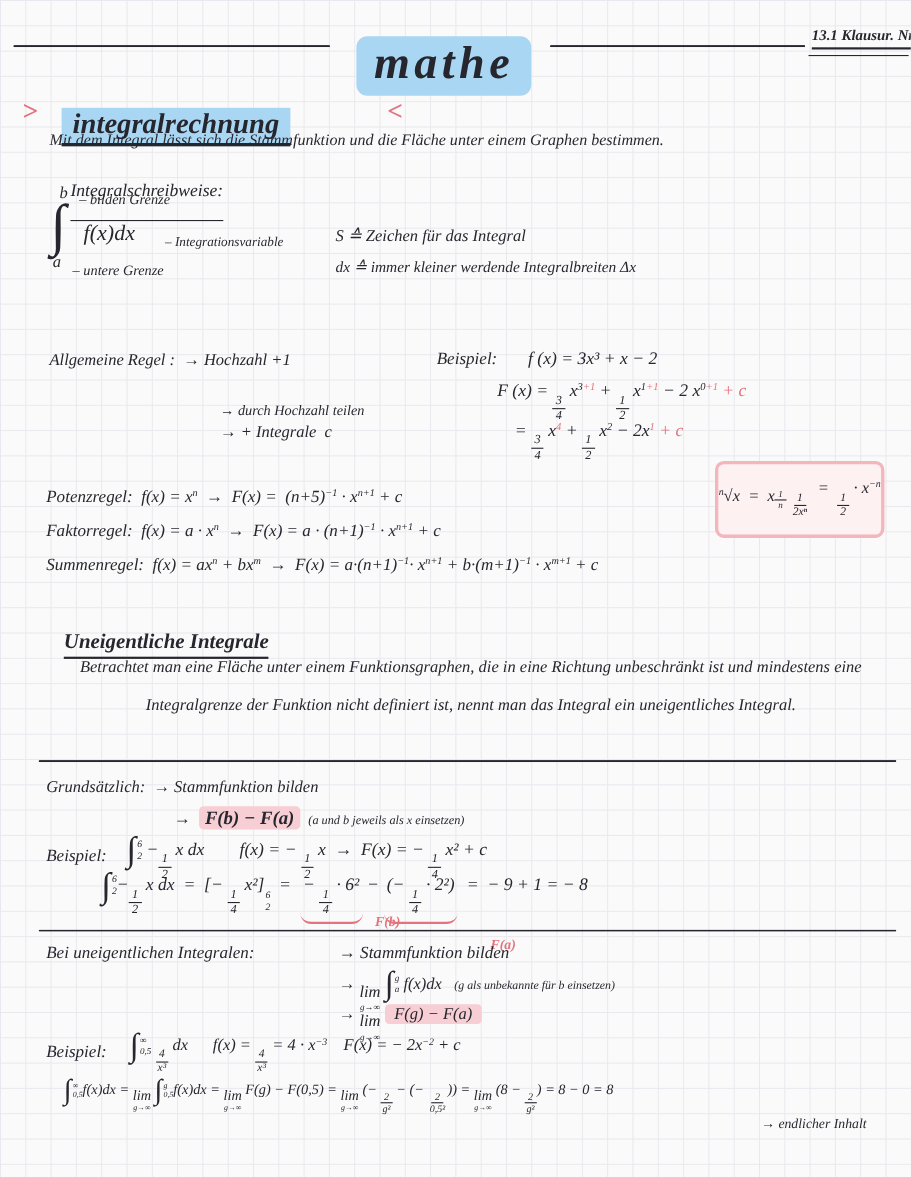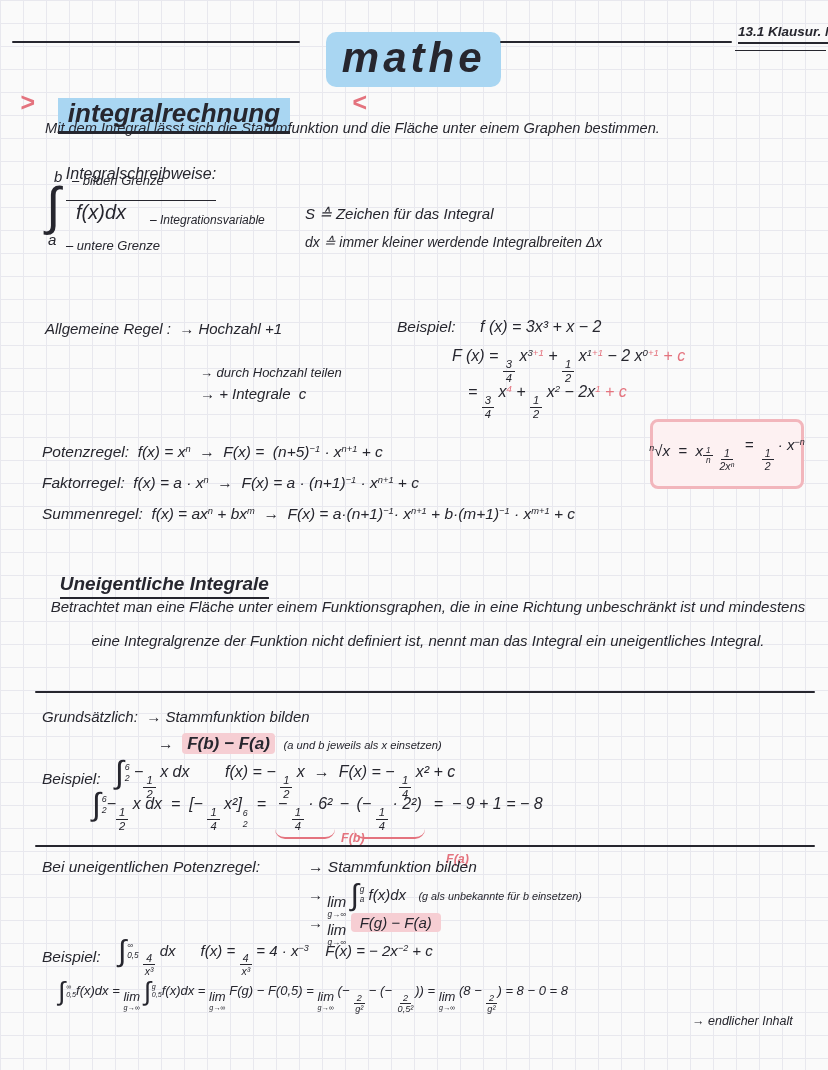--- a/index.html
+++ b/index.html
@@ -1,20 +1,20 @@
 <!DOCTYPE html>
 <html style="--ink: #26262e; --red: #e4737e; --pink-hl: #f6ced3; --box-border: #f2b6bc; --box-bg: #fdf1f2; --blue-hl: #a9d6f2; --grid: #e8e8ee; --paper: #fafafa;"><head>
 <meta charset="utf-8">
 <style>
   html,body{margin:0;padding:0;}
   #page{
     position:relative;
     width:828px;height:1070px;
     overflow:hidden;
-    font-family:Liberation Sans, sans-serif;
+    font-family:Liberation Serif, serif;
     font-style:italic;
     color:var(--ink,#26262e);
     background-color:var(--paper,#fafafa);
     background-image:
       linear-gradient(var(--grid,#e8e8ee) 1px,transparent 1px),
       linear-gradient(90deg,var(--grid,#e8e8ee) 1px,transparent 1px);
     background-size:23px 23px;
   }
   .abs{position:absolute;white-space:pre;}
   .wrap{white-space:normal;}
@@ -123,21 +123,21 @@
   <div class="abs" style="left:158px;top:734px;font-size:15.5px;"><span>→  </span><span class="hl strong"><span>F(b) − F(a)</span></span><span>  </span><span class="small">(a und b jeweils als x einsetzen)</span></div>
 
   <div class="abs" style="left:42px;top:770px;font-size:15.5px;">Beispiel:</div>
   <div class="abs" style="left:115px;top:759px;font-size:16px;"><span class="int"><span class="isym">∫</span><span class="ilim"><span class="iu">6</span><span class="il">2</span></span></span><span> −</span><span class="frac"><span class="fn">1</span><span class="fd">2</span></span><span> x dx        f(x) = − </span><span class="frac"><span class="fn">1</span><span class="fd">2</span></span><span> x  →  F(x) = − </span><span class="frac"><span class="fn">1</span><span class="fd">4</span></span><span> x² + c</span></div>
   <div class="abs" style="left:92px;top:791px;font-size:16px;"><span class="int"><span class="isym">∫</span><span class="ilim"><span class="iu">6</span><span class="il">2</span></span></span><span>−</span><span class="frac"><span class="fn">1</span><span class="fd">2</span></span><span> x dx  =  [− </span><span class="frac"><span class="fn">1</span><span class="fd">4</span></span><span> x²]</span><span class="ilim solo"><span class="iu">6</span><span class="il">2</span></span><span>  =  </span><span class="ubrace"><span>− </span><span class="frac"><span class="fn">1</span><span class="fd">4</span></span><span> · 6²</span></span><span> − </span><span class="ubrace"><span>(− </span><span class="frac"><span class="fn">1</span><span class="fd">4</span></span><span> · 2²)</span></span><span>  =  − 9 + 1 = − 8</span></div>
   <div class="abs pink-label" style="left:341px;top:831px;">F(b)</div>
   <div class="abs pink-label" style="left:446px;top:831px;margin-top:21px;">F(a)</div>
 
   <div class="rule" style="left:35px;top:845px;width:780px;"></div>
 
-  <div class="abs" style="left:42px;top:858px;font-size:15.5px;">Bei uneigentlichen Potenzregel:</div>
+  <div class="abs" style="left:42px;top:858px;font-size:15.5px;">Bei uneigentlichen Integralen:</div>
   <div class="abs" style="left:308px;top:858px;font-size:15.5px;">→ Stammfunktion bilden</div>
   <div class="abs" style="left:308px;top:882px;font-size:15px;"><span>→ </span><span class="limop"><span>lim</span><span class="lb">g→∞</span></span><span> </span><span class="int"><span class="isym">∫</span><span class="ilim"><span class="iu">g</span><span class="il">a</span></span></span><span> f(x)dx   </span><span class="small">(g als unbekannte für b einsetzen)</span></div>
   <div class="abs" style="left:308px;top:914px;font-size:15px;"><span>→ </span><span class="limop"><span>lim</span><span class="lb">g→∞</span></span><span> </span><span class="hl"><span> F(g) − F(a) </span></span></div>
 
   <div class="abs" style="left:42px;top:948px;font-size:15.5px;">Beispiel:</div>
   <div class="abs" style="left:118px;top:938px;font-size:15px;"><span class="int"><span class="isym">∫</span><span class="ilim"><span class="iu">∞</span><span class="il">0,5</span></span></span><span> </span><span class="frac"><span class="fn">4</span><span class="fd">x³</span></span><span> dx      f(x) = </span><span class="frac"><span class="fn">4</span><span class="fd">x³</span></span><span> = 4 · x</span><span class="sup">−3</span><span>    F(x) = − 2x</span><span class="sup">−2</span><span> + c</span></div>
   <div class="abs" style="left:58px;top:980px;font-size:13px;"><span class="int"><span class="isym">∫</span><span class="ilim"><span class="iu">∞</span><span class="il">0,5</span></span></span><span>f(x)dx = </span><span class="limop"><span>lim</span><span class="lb">g→∞</span></span><span> </span><span class="int"><span class="isym">∫</span><span class="ilim"><span class="iu">g</span><span class="il">0,5</span></span></span><span>f(x)dx = </span><span class="limop"><span>lim</span><span class="lb">g→∞</span></span><span> F(g) − F(0,5) = </span><span class="limop"><span>lim</span><span class="lb">g→∞</span></span><span> (− </span><span class="frac"><span class="fn">2</span><span class="fd">g²</span></span><span> − (− </span><span class="frac"><span class="fn">2</span><span class="fd">0,5²</span></span><span>)) = </span><span class="limop"><span>lim</span><span class="lb">g→∞</span></span><span> (8 − </span><span class="frac"><span class="fn">2</span><span class="fd">g²</span></span><span>) = 8 − 0 = 8</span></div>
   <div class="abs" style="left:692px;top:1014px;font-size:12.5px;">→ endlicher Inhalt</div>
 
 </div>

